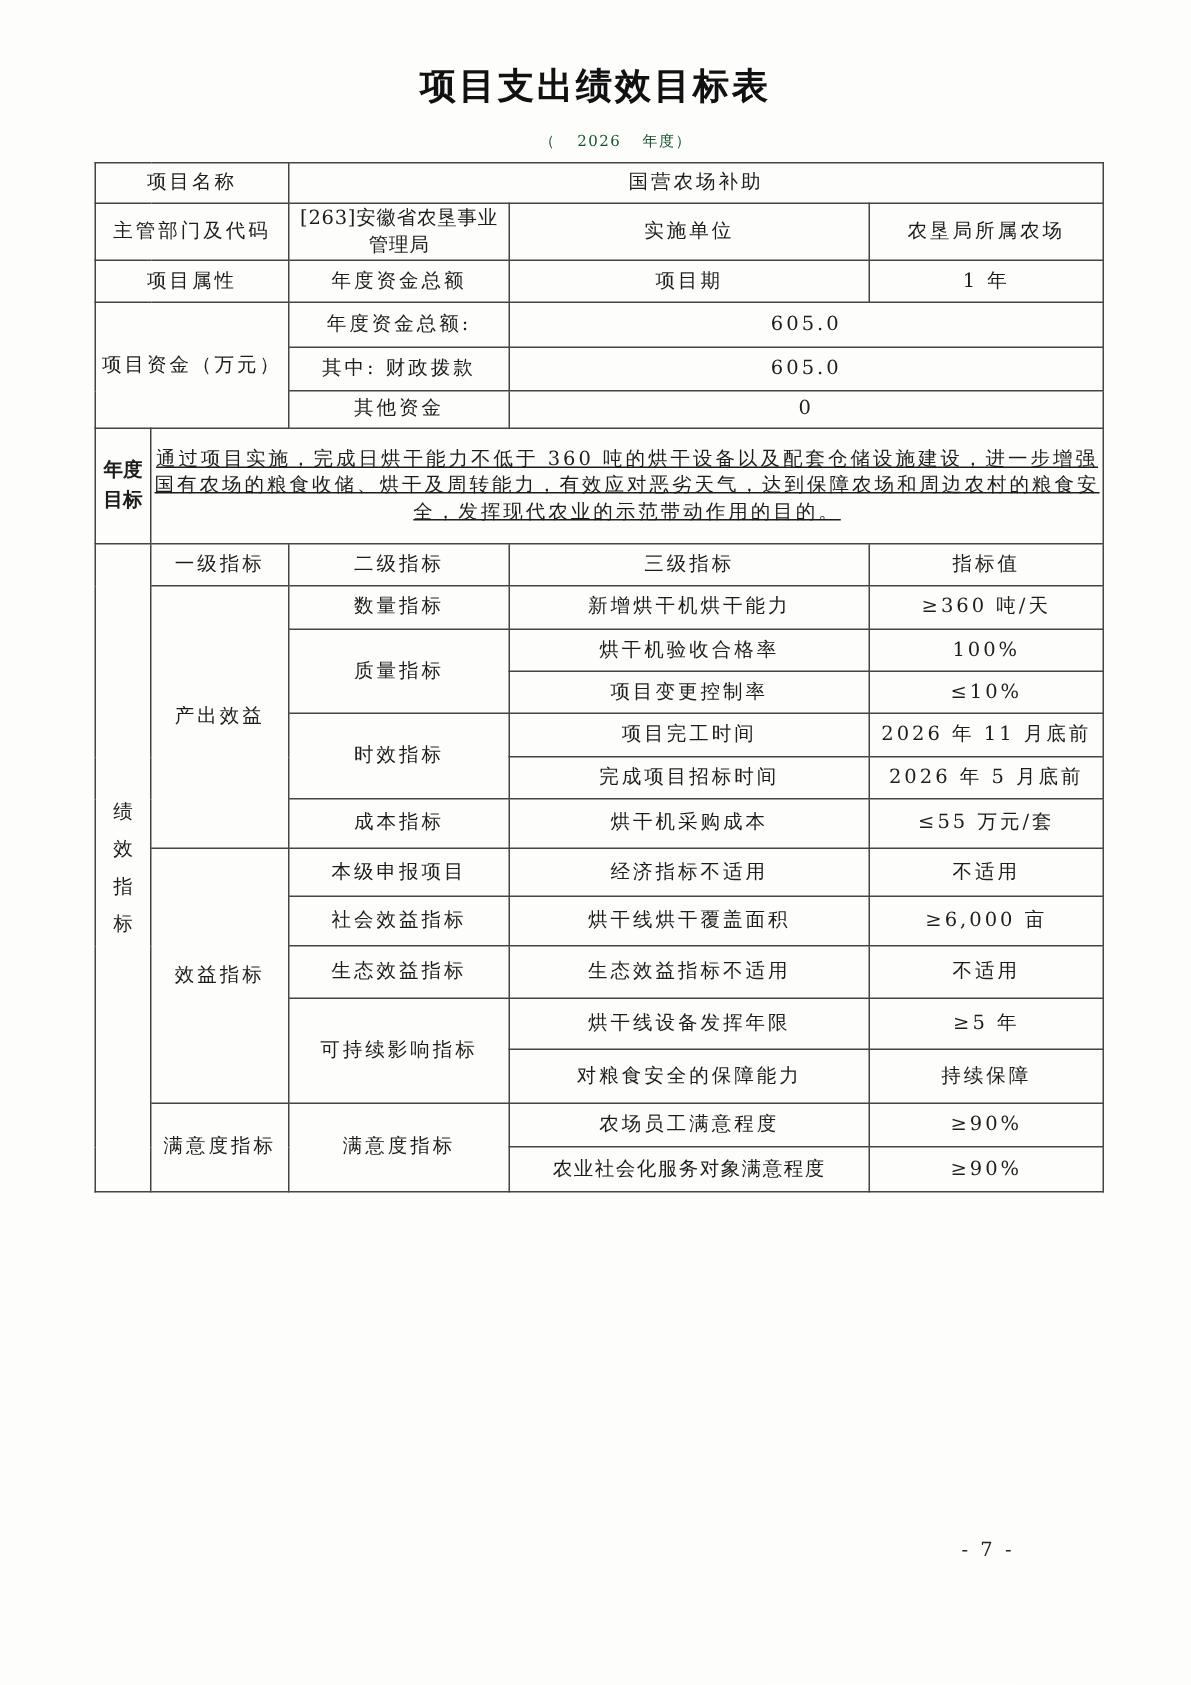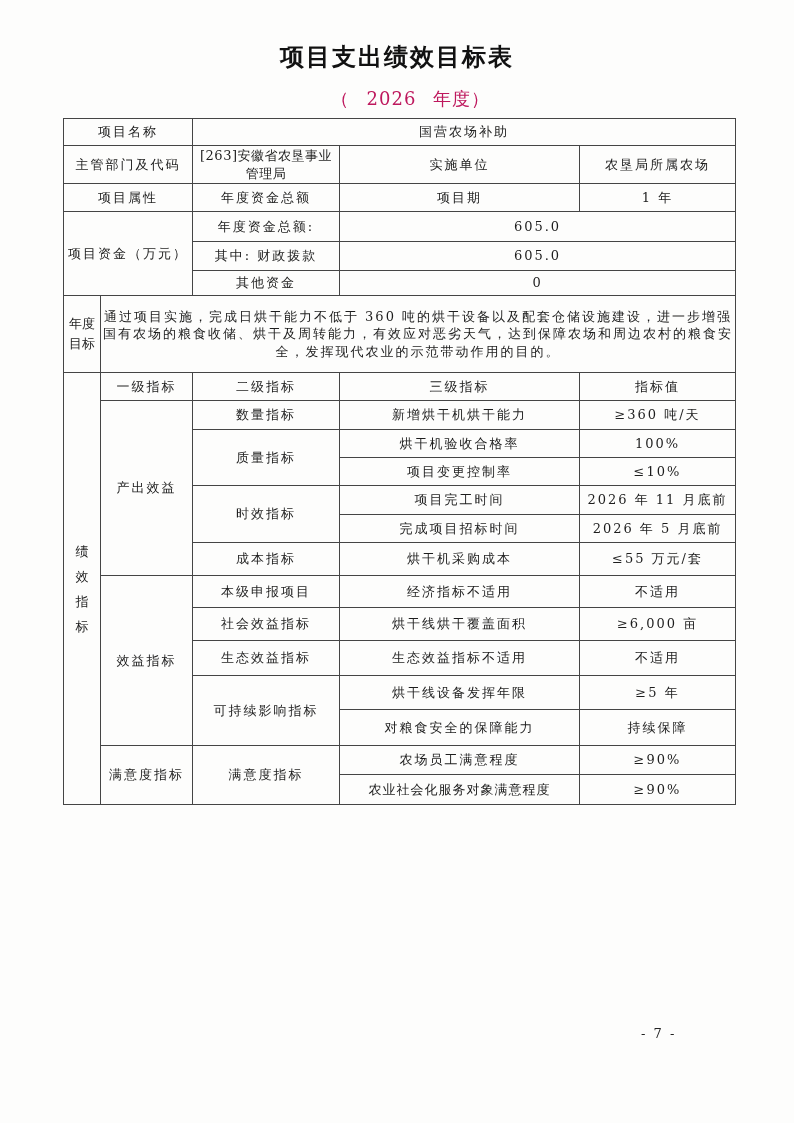--- a/index.html
+++ b/index.html
@@ -20,24 +20,24 @@
     padding-top: 41px;
     text-align: center;
     font-size: 24px;
     font-weight: 700;
     letter-spacing: 2px;
     color: #111;
   }
   .doc-subtitle {
     margin-top: 14px;
     text-align: center;
-    font-size: 18px;
+    font-size: 10px;
     letter-spacing: 1px;
     word-spacing: 10px;
-    color: #be185d;
+    color: #14532d;
     margin-left: 27px;
   }
   table.main {
     border-collapse: collapse;
     table-layout: fixed;
     width: 672px;
     margin: 7px 1px 0 63px;
   }
   table.main td {
     border: 1px solid #454545;
@@ -50,29 +50,30 @@
     overflow: hidden;
   }
   td.ta-left  { text-align: left;  padding-left: 6px; }
   td.ta-right { text-align: right; padding-right: 9px; }
   td.goal-text {
     text-align: justify;
     vertical-align: top;
     padding: 5px 3px 0 3px;
     letter-spacing: 0.5px;
     line-height: 21px;
+    text-decoration: underline;
   }
   .vert-wrap {
     margin: 0 auto;
     word-break: break-all;
     line-break: anywhere;
     letter-spacing: 0;
   }
   .w1 { width: 1.2em; line-height: 25px; }
-  .w2 { width: 2.3em; line-height: 20px; }
+  .w2 { width: 2.3em; line-height: 20px; font-weight: bold; }
   .footer-pageno {
     position: absolute;
     left: 641px;
     top: 1026px;
     font-size: 13px;
     letter-spacing: 2px;
     color: #222;
   }
 </style>
 </head>

